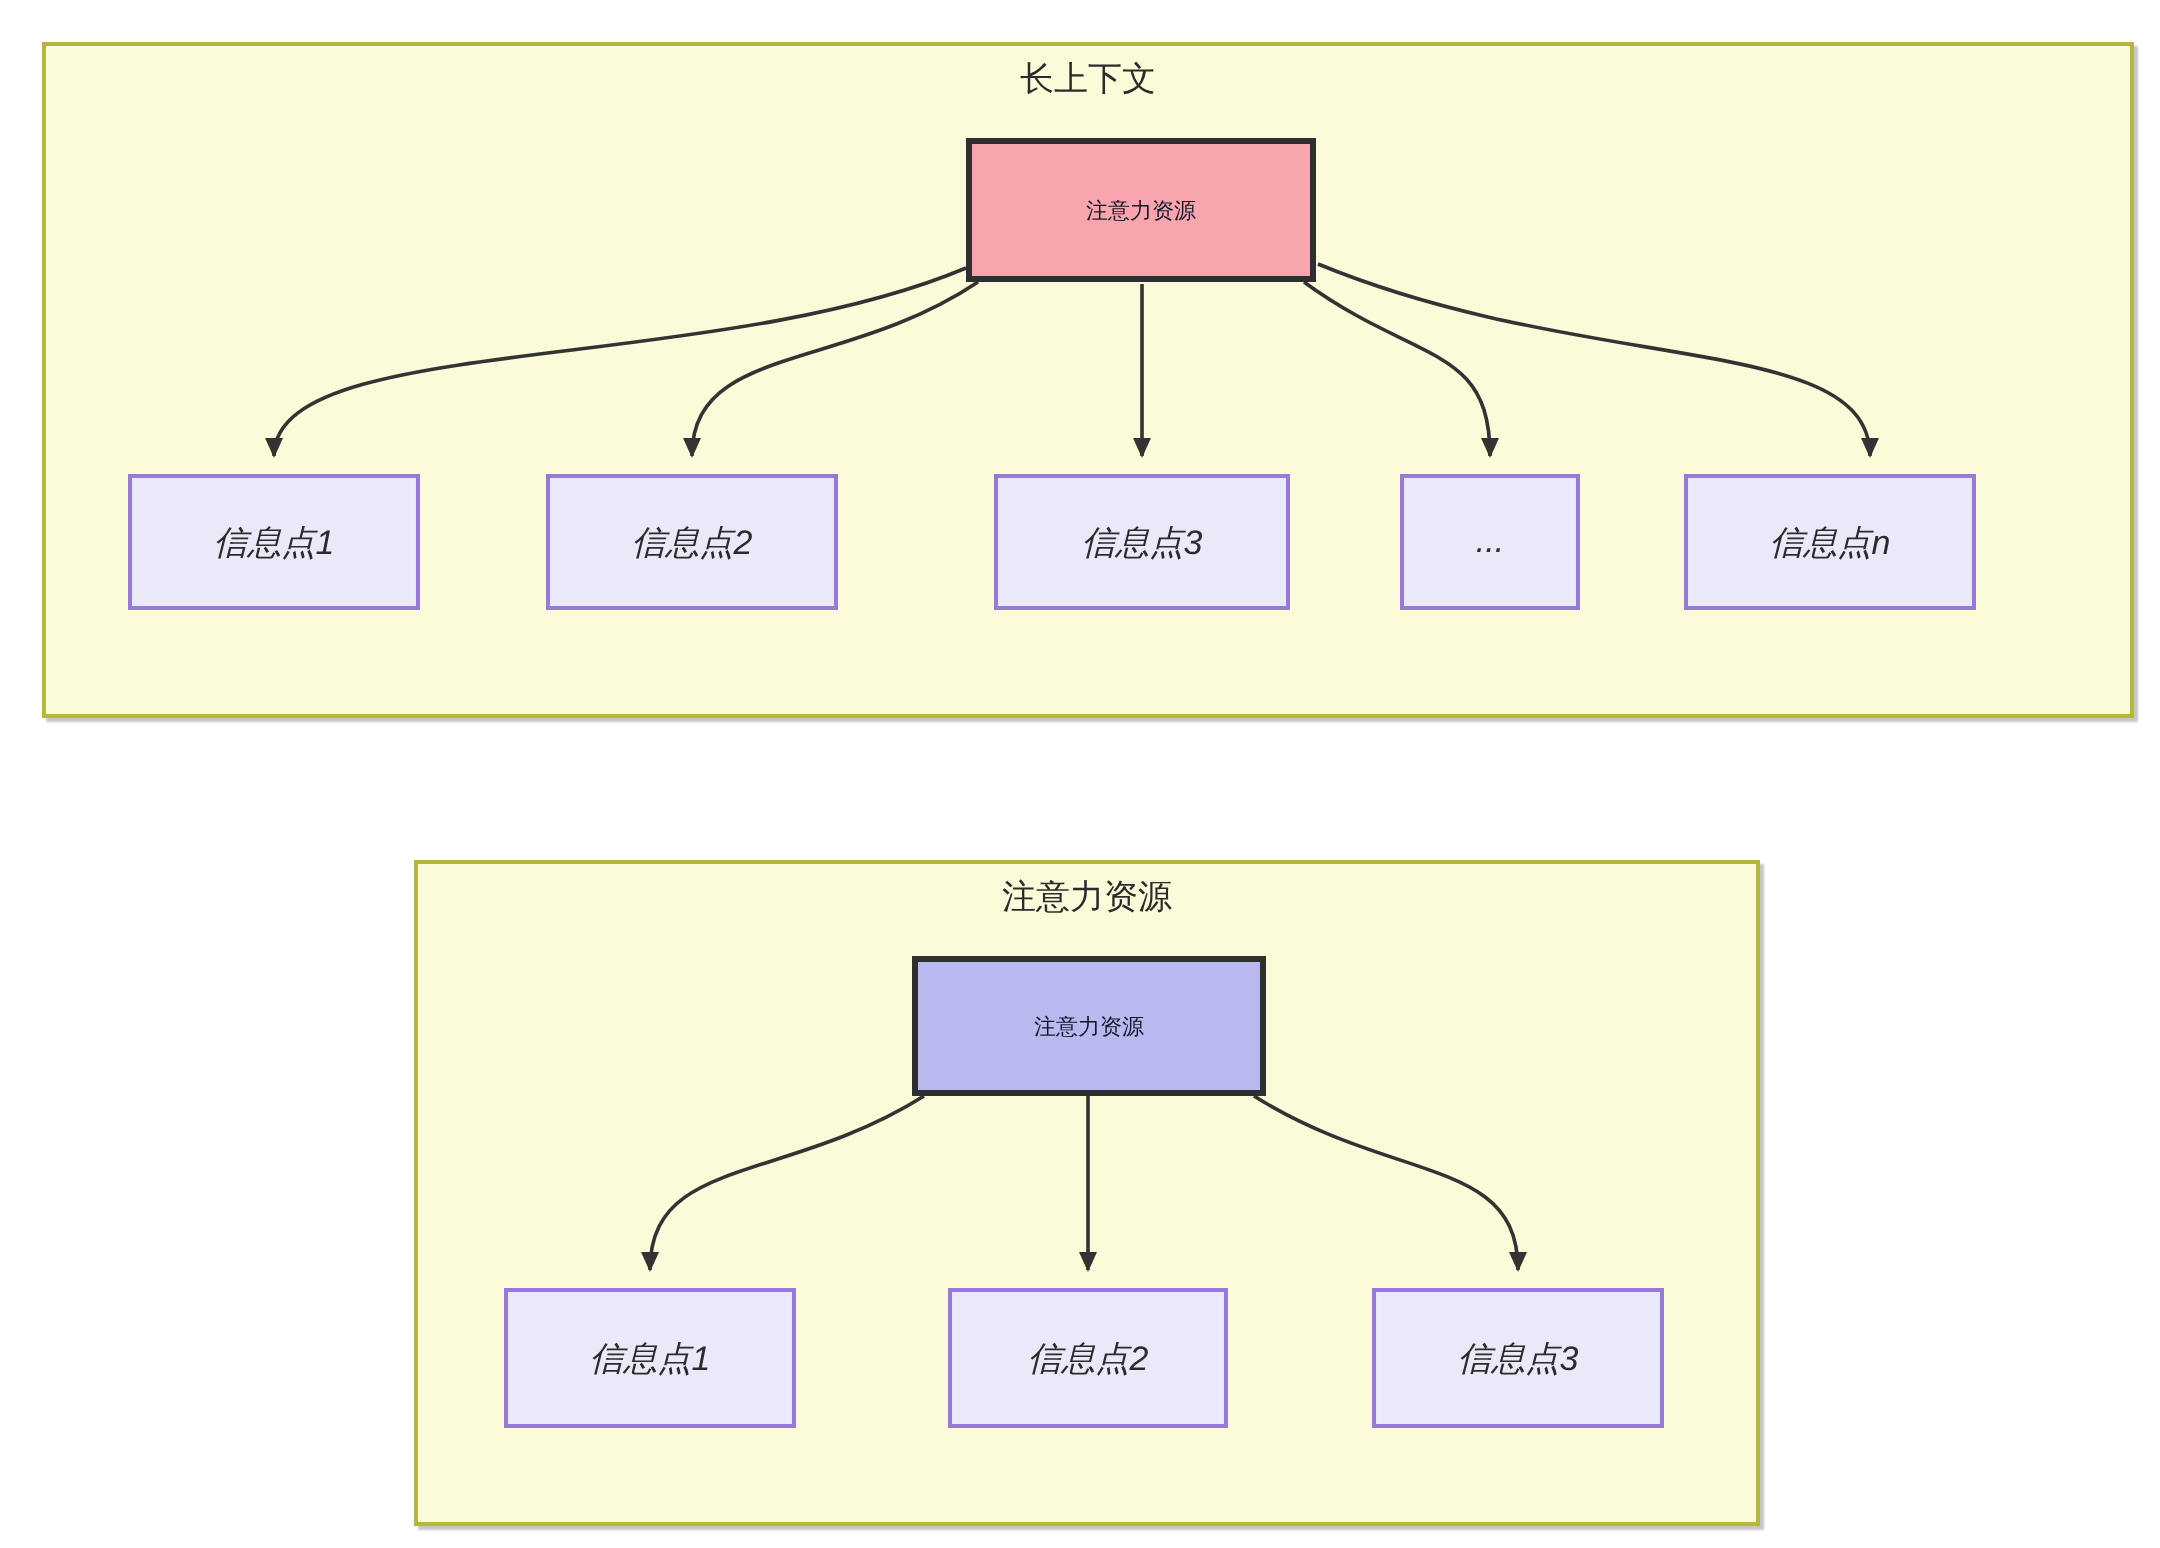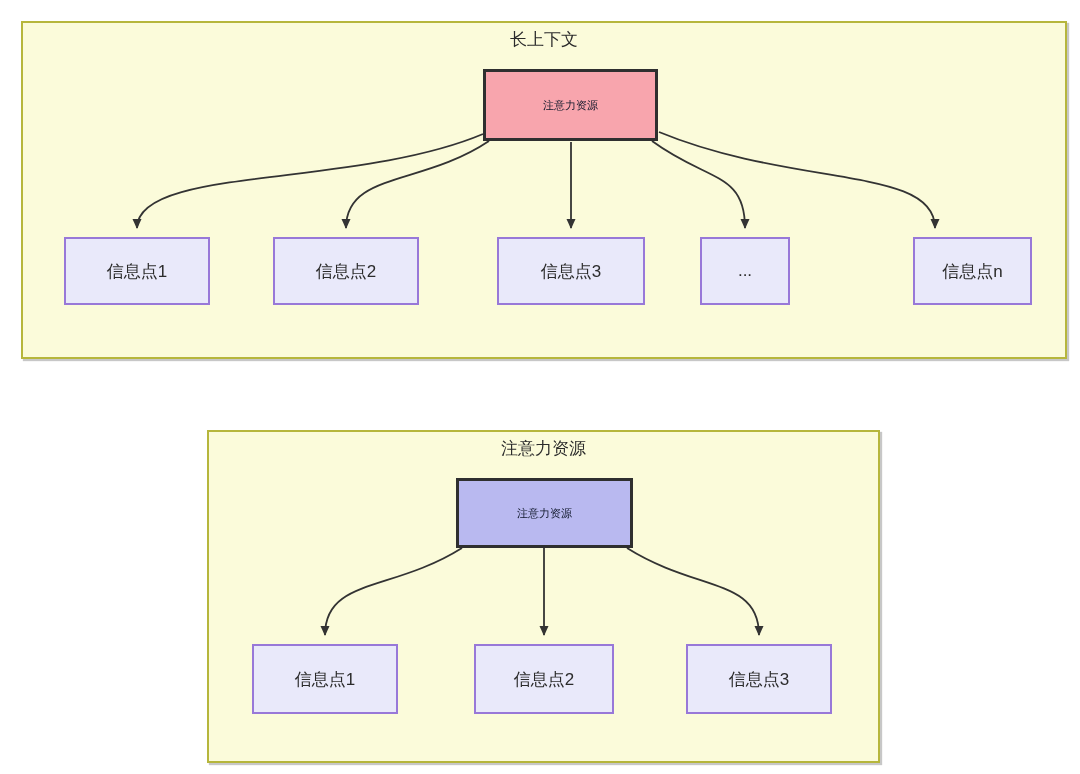--- a/index.html
+++ b/index.html
@@ -56,28 +56,29 @@
     position: absolute;
     z-index: 2;
     display: flex;
     align-items: center;
     justify-content: center;
     background: var(--node-fill, #e9e9fa);
     border: 2px solid var(--node-border, #9878d8);
     font-size: 17px;
     color: #2b2b2b;
     box-sizing: border-box;
+    font-style: italic;
   }
   .row-long  { top: 237px; height: 68px; }
   .row-short { top: 644px; height: 70px; }
   .n-l1 { left: 64px;  width: 146px; }
   .n-l2 { left: 273px; width: 146px; }
   .n-l3 { left: 497px; width: 148px; }
   .n-l4 { left: 700px; width: 90px;  }
-  .n-l5 { left: 913px; width: 119px; }
+  .n-l5 { left: 842px; width: 146px; }
   .n-s1 { left: 252px; width: 146px; }
   .n-s2 { left: 474px; width: 140px; }
   .n-s3 { left: 686px; width: 146px; }
   .arrow-path {
     fill: none;
     stroke: var(--arrow, #333333);
     stroke-width: 1.8;
   }
 </style>
 </head>

